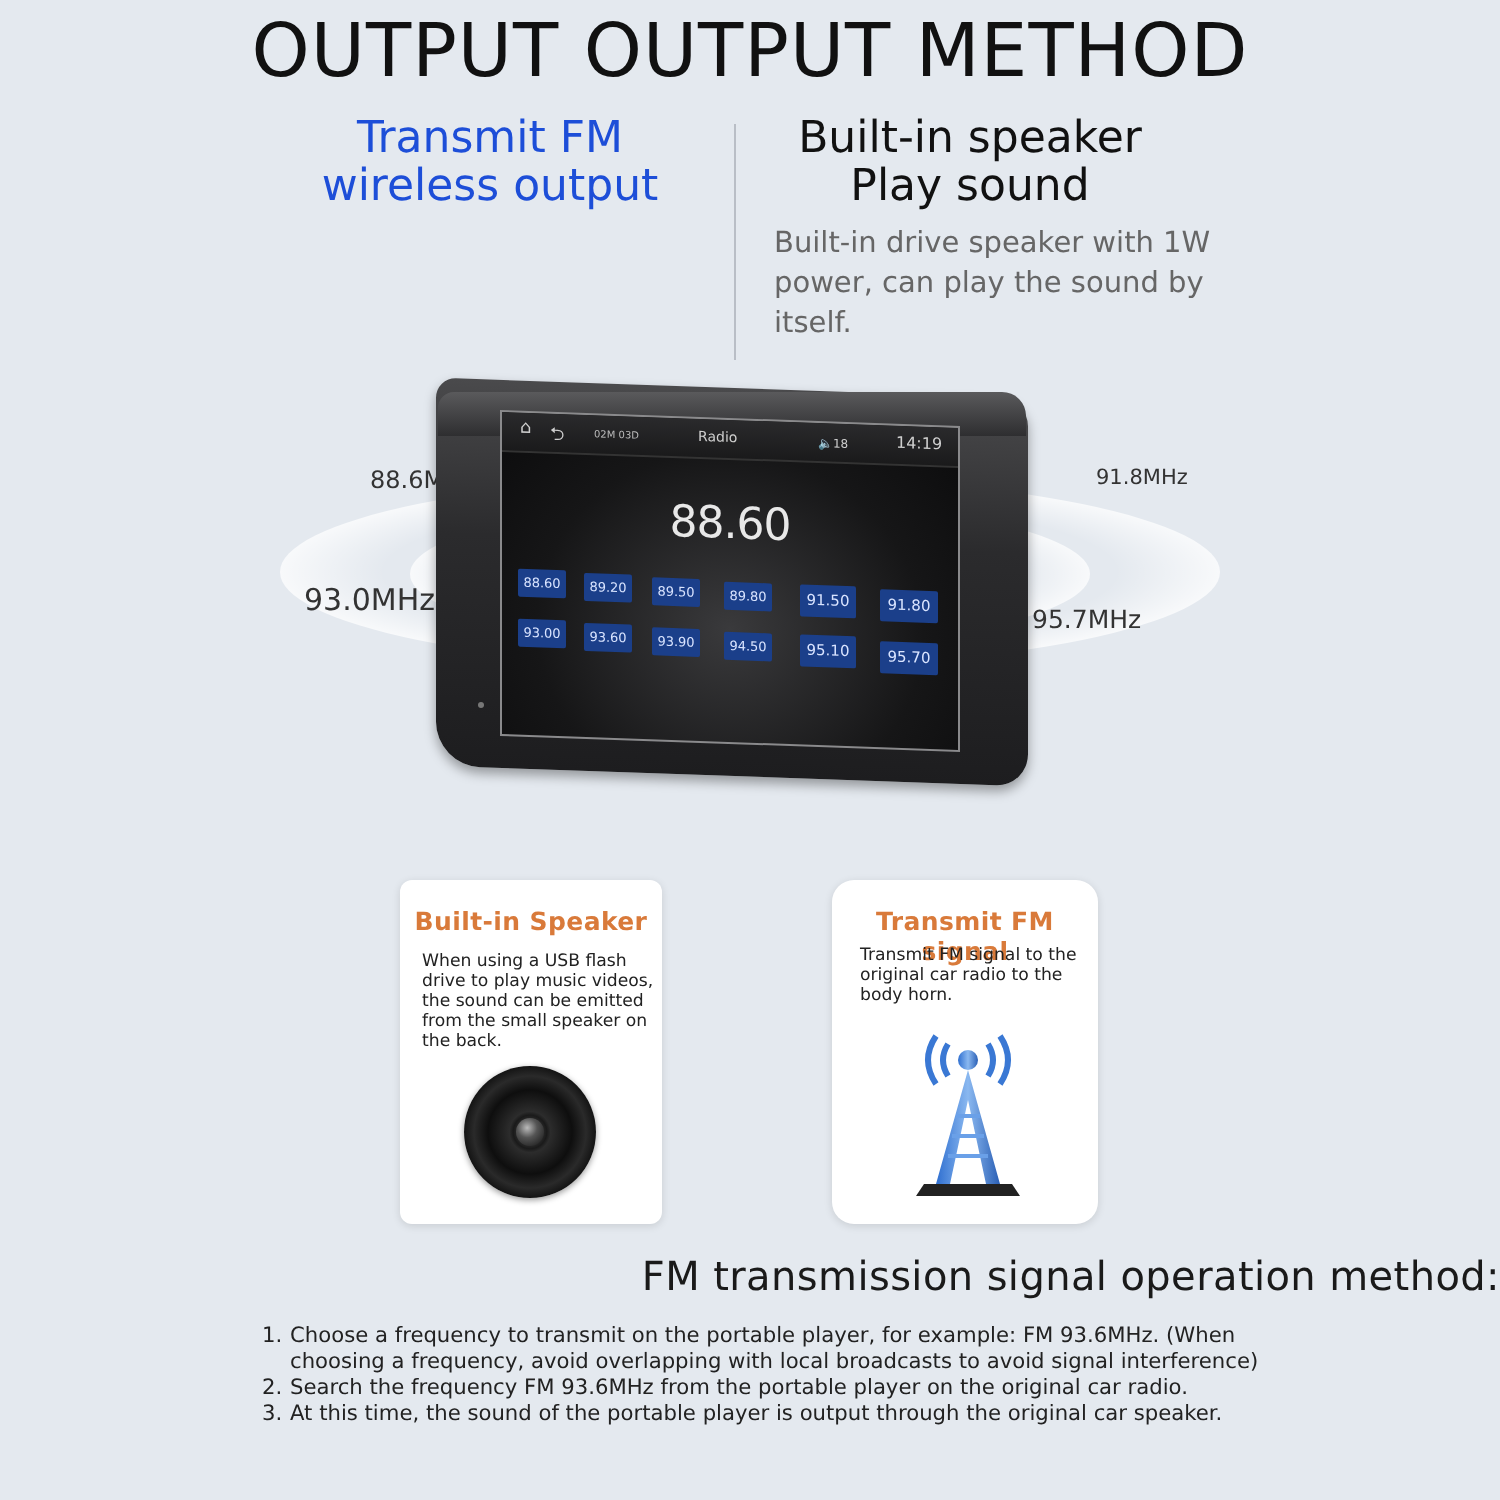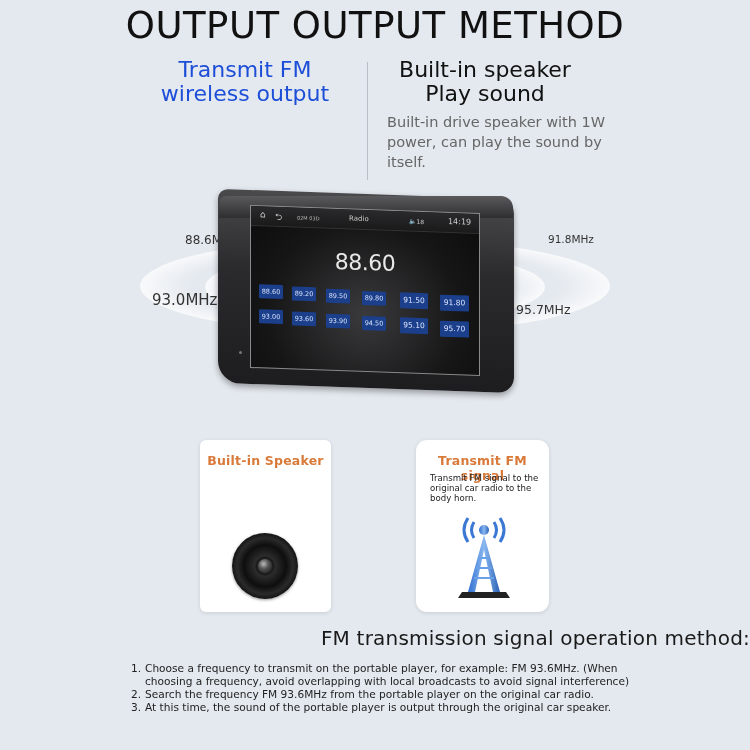--- a/index.html
+++ b/index.html
@@ -193,20 +193,21 @@
     <div class="preset" style="left:35px;top:26px">93.60</div>
     <div class="preset" style="left:69px;top:27px">93.90</div>
     <div class="preset" style="left:105px;top:28px">94.50</div>
     <div class="preset" style="left:143px;top:28px;width:28px;height:16px;line-height:16px;font-size:7.5px">95.10</div>
     <div class="preset" style="left:183px;top:30px;width:29px;height:16px;line-height:16px;font-size:7.5px">95.70</div>
   </div>
 </div>
 
 <div class="card left">
   <div class="c-title">Built-in Speaker</div>
+  <div class="c-text">When using a USB flash drive to play music videos, the sound can be emitted from the small speaker on the back.</div>
   <div class="speaker-icon"></div>
 </div>
 
 <div class="card right">
   <div class="c-title">Transmit FM signal</div>
   <div class="c-text">Transmit FM signal to the original car radio to the body horn.</div>
   <svg class="tower-icon" viewBox="0 0 60 92">
     <defs>
       <linearGradient id="tg" x1="0" x2="1">
         <stop offset="0" stop-color="#2f6fd0"></stop>

